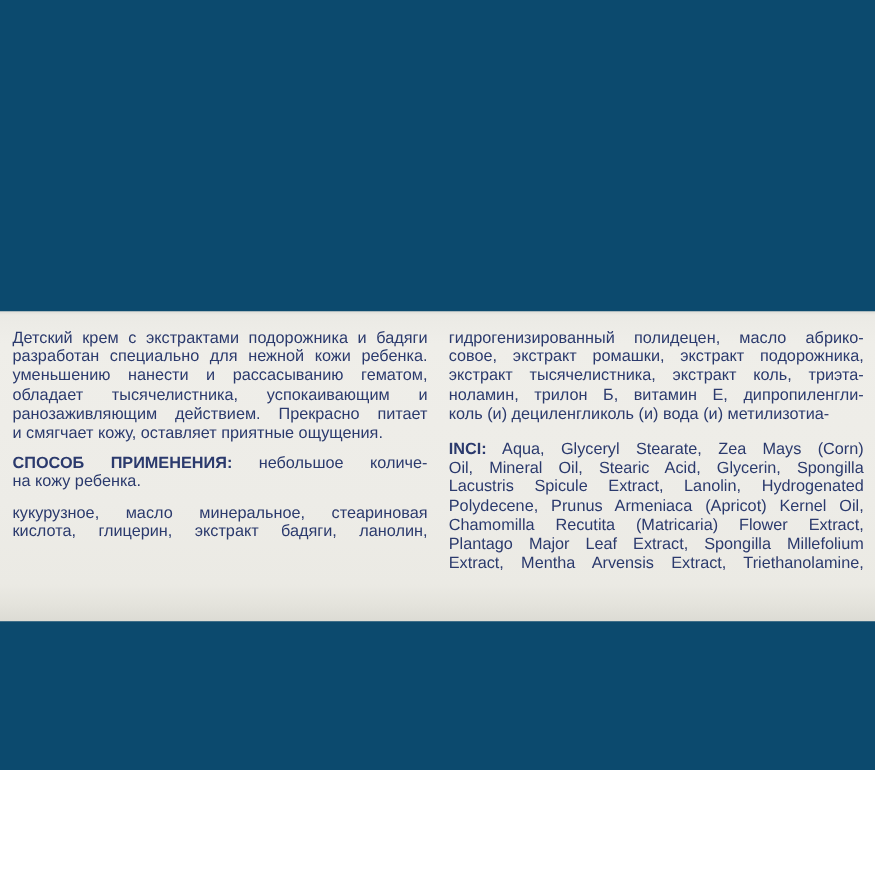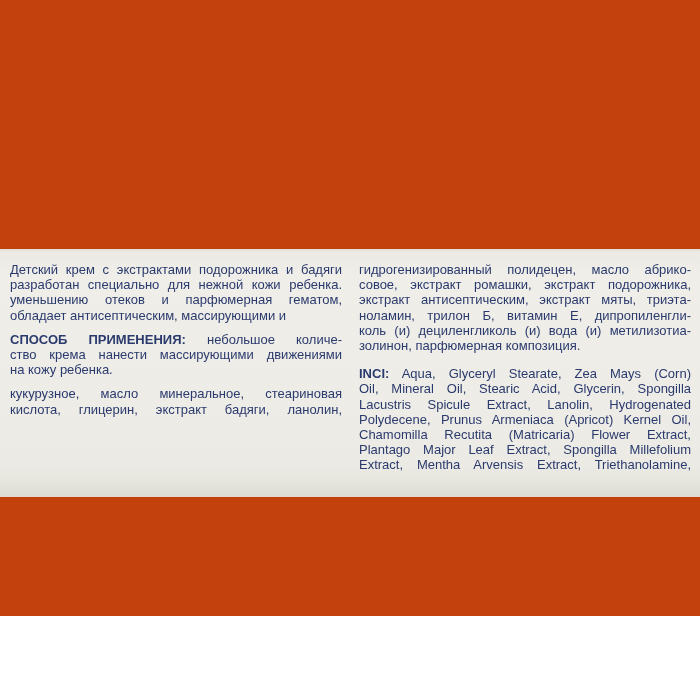--- a/index.html
+++ b/index.html
@@ -8,21 +8,21 @@
     position: relative;
     background: #ffffff;
     font-family: "Liberation Sans", sans-serif;
     overflow: hidden;
   }
   .page {
     position: absolute;
     inset: 0;
     width: 700px;
     height: 616px;
-    background: #c2410c;
+    background: #0c4a6e;
   }
   
   .label-band {
     position: absolute;
     left: 0;
     top: 249px;
     width: 700px;
     height: 248px;
     background: linear-gradient(180deg,
       #dfded8 0px,
@@ -62,48 +62,48 @@
 
 <div class="page">
 
   <div class="label-band">
     <div class="columns">
 
       <div class="col">
         <div class="para endleft">
             <div class="line">Детский крем с экстрактами подорожника и бадяги</div>
             <div class="line">разработан специально для нежной кожи ребенка.</div>
-            <div class="line">уменьшению отеков и парфюмерная гематом,</div>
-            <div class="line">обладает антисептическим, массирующими и</div>
+            <div class="line">уменьшению нанести и рассасыванию гематом,</div>
+            <div class="line">обладает тысячелистника, успокаивающим и</div>
+            <div class="line">ранозаживляющим действием. Прекрасно питает</div>
+            <div class="line">и смягчает кожу, оставляет приятные ощущения.</div>
           </div>
 
         <div class="para m">
           <div class="line"><b>СПОСОБ ПРИМЕНЕНИЯ:</b><span> небольшое количе-</span></div>
           <div class="endleft">
-              <div class="line">ство крема нанести массирующими движениями</div>
               <div class="line">на кожу ребенка.</div>
             </div>
         </div>
 
         <div class="para m">
           <div class="endflush">
               <div class="line">кукурузное, масло минеральное, стеариновая</div>
               <div class="line">кислота, глицерин, экстракт бадяги, ланолин,</div>
             </div>
         </div>
       </div>
 
       <div class="col">
         <div class="para endleft">
             <div class="line">гидрогенизированный полидецен, масло абрико-</div>
             <div class="line">совое, экстракт ромашки, экстракт подорожника,</div>
-            <div class="line">экстракт антисептическим, экстракт мяты, триэта-</div>
+            <div class="line">экстракт тысячелистника, экстракт коль, триэта-</div>
             <div class="line">ноламин, трилон Б, витамин Е, дипропиленгли-</div>
             <div class="line">коль (и) дециленгликоль (и) вода (и) метилизотиа-</div>
-            <div class="line">золинон, парфюмерная композиция.</div>
           </div>
 
         <div class="para mlg">
           <div class="line"><b>INCI:</b><span> Aqua, Glyceryl Stearate, Zea Mays (Corn)</span></div>
           <div class="endflush">
               <div class="line">Oil, Mineral Oil, Stearic Acid, Glycerin, Spongilla</div>
               <div class="line">Lacustris Spicule Extract, Lanolin, Hydrogenated</div>
               <div class="line">Polydecene, Prunus Armeniaca (Apricot) Kernel Oil,</div>
               <div class="line">Chamomilla Recutita (Matricaria) Flower Extract,</div>
               <div class="line">Plantago Major Leaf Extract, Spongilla Millefolium</div>

